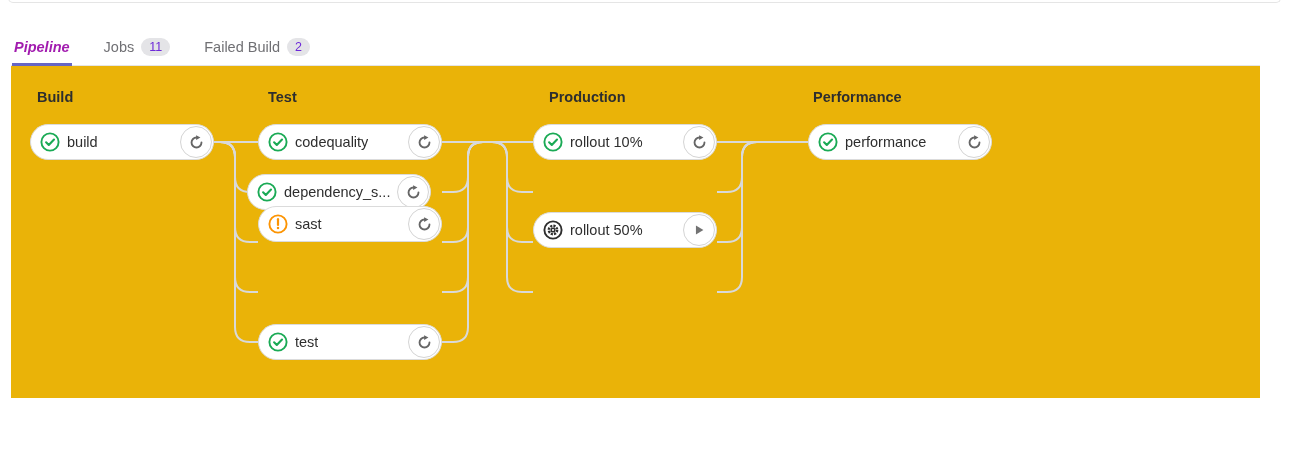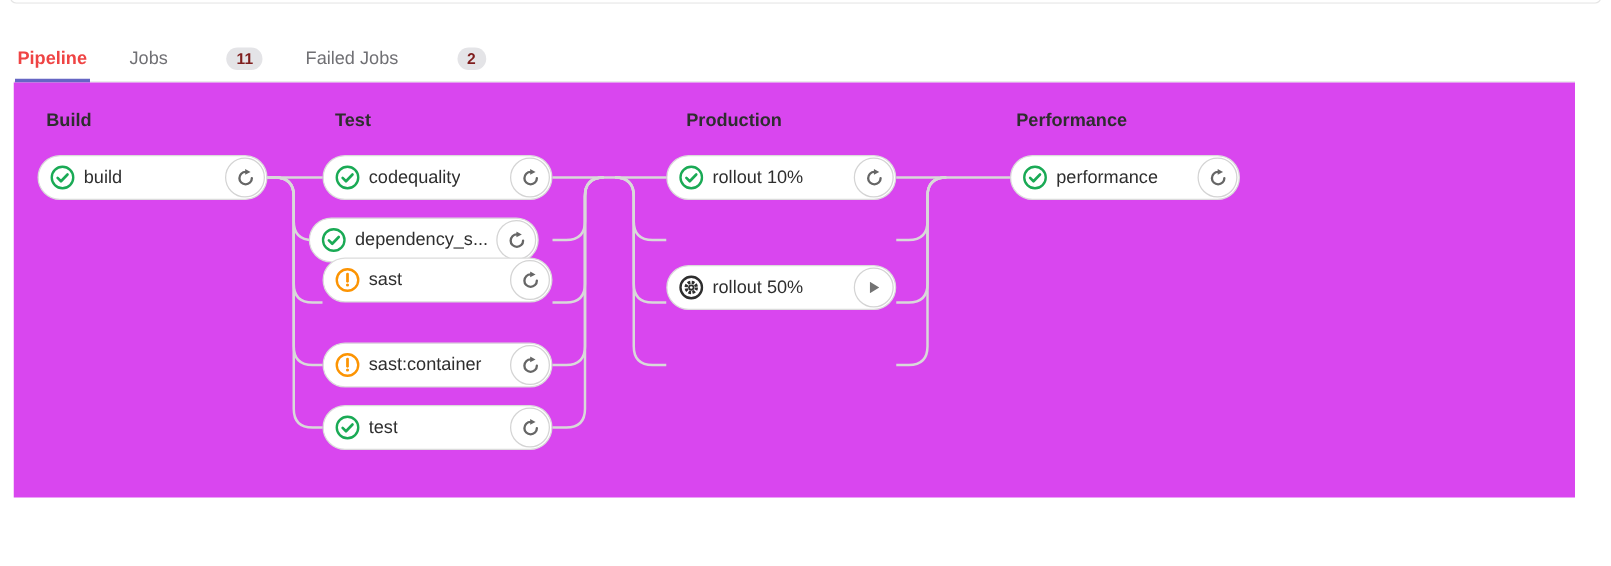--- a/index.html
+++ b/index.html
@@ -9,29 +9,29 @@
 
   
   .top-panel-edge { position:absolute; left:8px; top:-6px; width:1273px; height:9px;
     border:1px solid #e5e5e5; border-top:none; border-radius:0 0 5px 5px; background:#fff; }
 
   
   .tabs { position:absolute; left:11px; top:28px; width:1249px; height:38px;
     border-bottom:1px solid #e5e5e5; display:flex; align-items:stretch; gap:30px; padding-left:1px; }
   .tab { display:flex; align-items:center; gap:7px; font-size:14.5px; color:#707074;
     cursor:pointer; position:relative; padding:0 2px; }
-  .tab.active { color:#ef4444; font-weight:bold; }
+  .tab.active { color:#a21caf; font-weight:bold;font-style:italic; }
   .tab.active::after { content:""; position:absolute; left:0; right:0; bottom:-1px;
     height:3px; background:#6666c4; }
-  .badge { background:#e4e4e7; color:#7f1d1d; border-radius:10px; font-size:12.5px;
-    padding:1px 8px; font-weight:bold; line-height:16px;margin-left:40px; }
+  .badge { background:#e4e4e7; color:#6d28d9; border-radius:10px; font-size:12.5px;
+    padding:1px 8px; font-weight:normal; line-height:16px; }
 
   
   .graph { position:absolute; left:11px; top:66px; width:1249px; height:332px;
-    background:#d946ef; }
+    background:#eab308; }
   .connectors { position:absolute; left:0; top:0; }
   .stage-title { position:absolute; font-size:14.5px; font-weight:bold; color:#2e2e2e; }
 
   .pill { position:absolute; width:184px; height:36px; background:#fff;
     border:1px solid #dbdbdb; border-radius:18px; display:flex; align-items:center;
     padding-left:9px; cursor:pointer; }
   .pill .job-name { font-size:14.5px; color:#2e2e2e; margin-left:7px; white-space:nowrap;
     overflow:hidden; max-width:118px; }
   .status-icon { width:20px; height:20px; flex:0 0 auto; display:block; }
   .action-btn { position:absolute; right:1px; top:1px; width:32px; height:32px;
@@ -48,21 +48,21 @@
 
   <nav class="tabs">
     <div class="tab active">
       <span>Pipeline</span>
     </div>
     <div class="tab">
       <span>Jobs</span>
       <span class="badge">11</span>
     </div>
     <div class="tab">
-      <span>Failed Jobs</span>
+      <span>Failed Build</span>
       <span class="badge">2</span>
     </div>
   </nav>
 
   <div class="graph">
 
     <svg class="connectors" width="1249" height="332" viewBox="0 0 1249 332" fill="none" stroke="#d9d9d9" stroke-width="2">
 
       <path d="M203 76 H247"></path>
       <path d="M203 76 H209 Q224 76 224 91 V111 Q224 126 239 126 H247"></path>
@@ -140,34 +140,20 @@
       </svg>
       <span class="job-name">sast</span>
       <button class="action-btn">
         <svg width="15" height="15" viewBox="0 0 16 16">
           <path d="M8 2.7 A5.3 5.3 0 1 0 13.3 8" fill="none" stroke="#666" stroke-width="2" stroke-linecap="round"></path>
           <path d="M7.6 0.2 L12.2 2.7 L7.6 5.2 Z" fill="#666"></path>
         </svg>
       </button>
     </div>
 
-    <div class="pill" style="left:247px; top:208px">
-      <svg class="status-icon" viewBox="0 0 20 20">
-        <circle cx="10" cy="10" r="8.6" fill="#fff" stroke="#fc9403" stroke-width="1.9"></circle>
-        <path d="M10 5.2 V11" stroke="#fc9403" stroke-width="2.2" stroke-linecap="round"></path>
-        <circle cx="10" cy="14" r="1.25" fill="#fc9403"></circle>
-      </svg>
-      <span class="job-name">sast:container</span>
-      <button class="action-btn">
-        <svg width="15" height="15" viewBox="0 0 16 16">
-          <path d="M8 2.7 A5.3 5.3 0 1 0 13.3 8" fill="none" stroke="#666" stroke-width="2" stroke-linecap="round"></path>
-          <path d="M7.6 0.2 L12.2 2.7 L7.6 5.2 Z" fill="#666"></path>
-        </svg>
-      </button>
-    </div>
 
     <div class="pill" style="left:247px; top:258px">
       <svg class="status-icon" viewBox="0 0 20 20">
         <circle cx="10" cy="10" r="8.6" fill="#fff" stroke="#1aaa55" stroke-width="1.9"></circle>
         <path d="M6.1 10.3 L8.8 13 L14 7.6" stroke="#1aaa55" stroke-width="2.1" fill="none" stroke-linecap="round" stroke-linejoin="round"></path>
       </svg>
       <span class="job-name">test</span>
       <button class="action-btn">
         <svg width="15" height="15" viewBox="0 0 16 16">
           <path d="M8 2.7 A5.3 5.3 0 1 0 13.3 8" fill="none" stroke="#666" stroke-width="2" stroke-linecap="round"></path>

